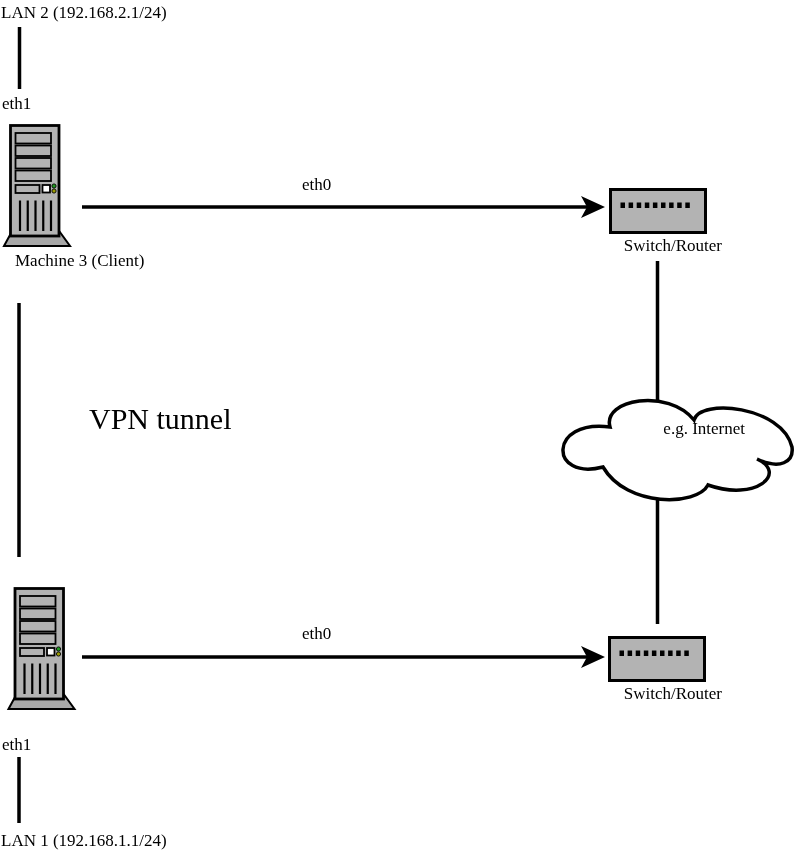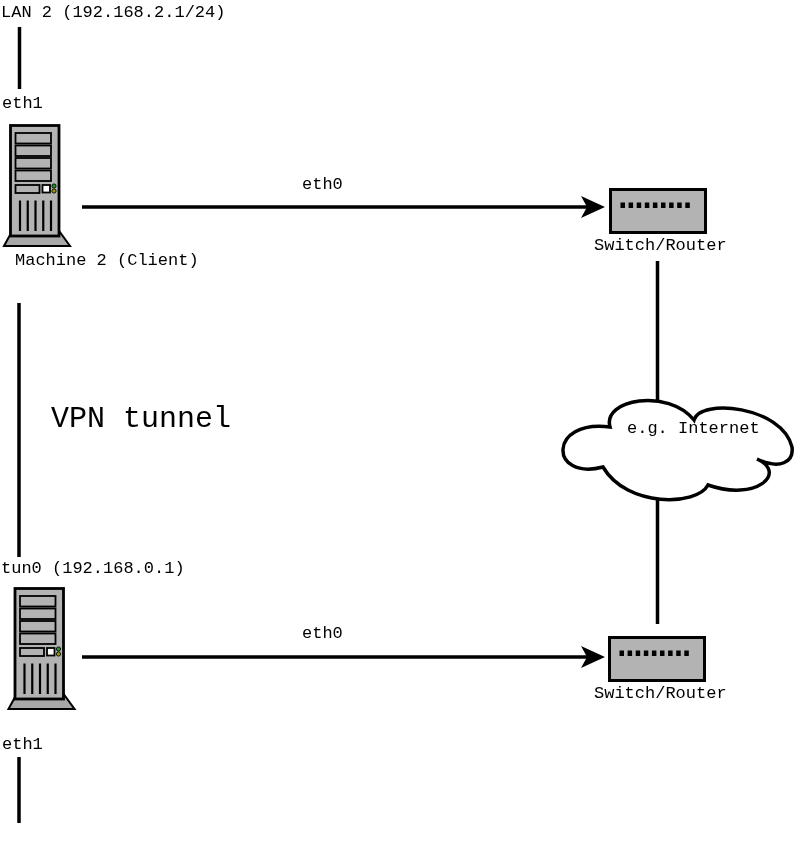--- a/index.html
+++ b/index.html
@@ -1,21 +1,21 @@
 <!DOCTYPE html>
 <html><head>
 <meta charset="utf-8">
 <style>
   html,body{margin:0;padding:0;background:#fff;}
   .canvas{position:relative;width:800px;height:853px;background:#ffffff;overflow:hidden;
-          font-family:Liberation Mono, monospace;color:#000;}
+          font-family:Liberation Serif, serif;color:#000;}
   .diagram-svg{position:absolute;left:0;top:0;width:800px;height:853px;}
   .lbl{position:absolute;font-size:17px;line-height:21px;white-space:nowrap;}
   .lbl-center{text-align:right;}
-  .lbl-big{font-size:30px;line-height:34px;}
+  .lbl-big{font-size:30px;line-height:34px;margin-left:38px;}
   svg line, svg path, svg polygon, svg rect, svg circle{vector-effect:none;}
 </style>
 </head>
 <body>
 
 <div class="canvas">
 
   <svg class="diagram-svg" viewBox="0 0 800 853" xmlns="http://www.w3.org/2000/svg">
 
     <defs>
@@ -85,21 +85,21 @@
     <use href="#tower-shape" transform="translate(4.5,463)"></use>
 
     <use href="#switch-shape" transform="translate(610.5,189.5)"></use>
     <use href="#switch-shape" transform="translate(609.5,637.5)"></use>
   </svg>
 
   <div class="lbl" style="left:1px;top:2px">LAN 2 (192.168.2.1/24)</div>
   <div class="lbl" style="left:2px;top:93px">eth1</div>
   <div class="lbl" style="left:302px;top:174px">eth0</div>
   <div class="lbl lbl-center" style="left:594px;top:235px;width:128px">Switch/Router</div>
-  <div class="lbl" style="left:15px;top:250px">Machine 2 (Client)</div>
+  <div class="lbl" style="left:15px;top:250px">Machine 3 (Client)</div>
   <div class="lbl lbl-big" style="left:51px;top:402px">VPN tunnel</div>
   <div class="lbl lbl-center" style="left:627px;top:418px;width:118px">e.g. Internet</div>
-  <div class="lbl" style="left:1px;top:558px">tun0 (192.168.0.1)</div>
   <div class="lbl" style="left:302px;top:623px">eth0</div>
   <div class="lbl lbl-center" style="left:594px;top:683px;width:128px">Switch/Router</div>
   <div class="lbl" style="left:2px;top:734px">eth1</div>
+  <div class="lbl" style="left:1px;top:830px">LAN 1 (192.168.1.1/24)</div>
 
 </div>
 
 </body></html>

